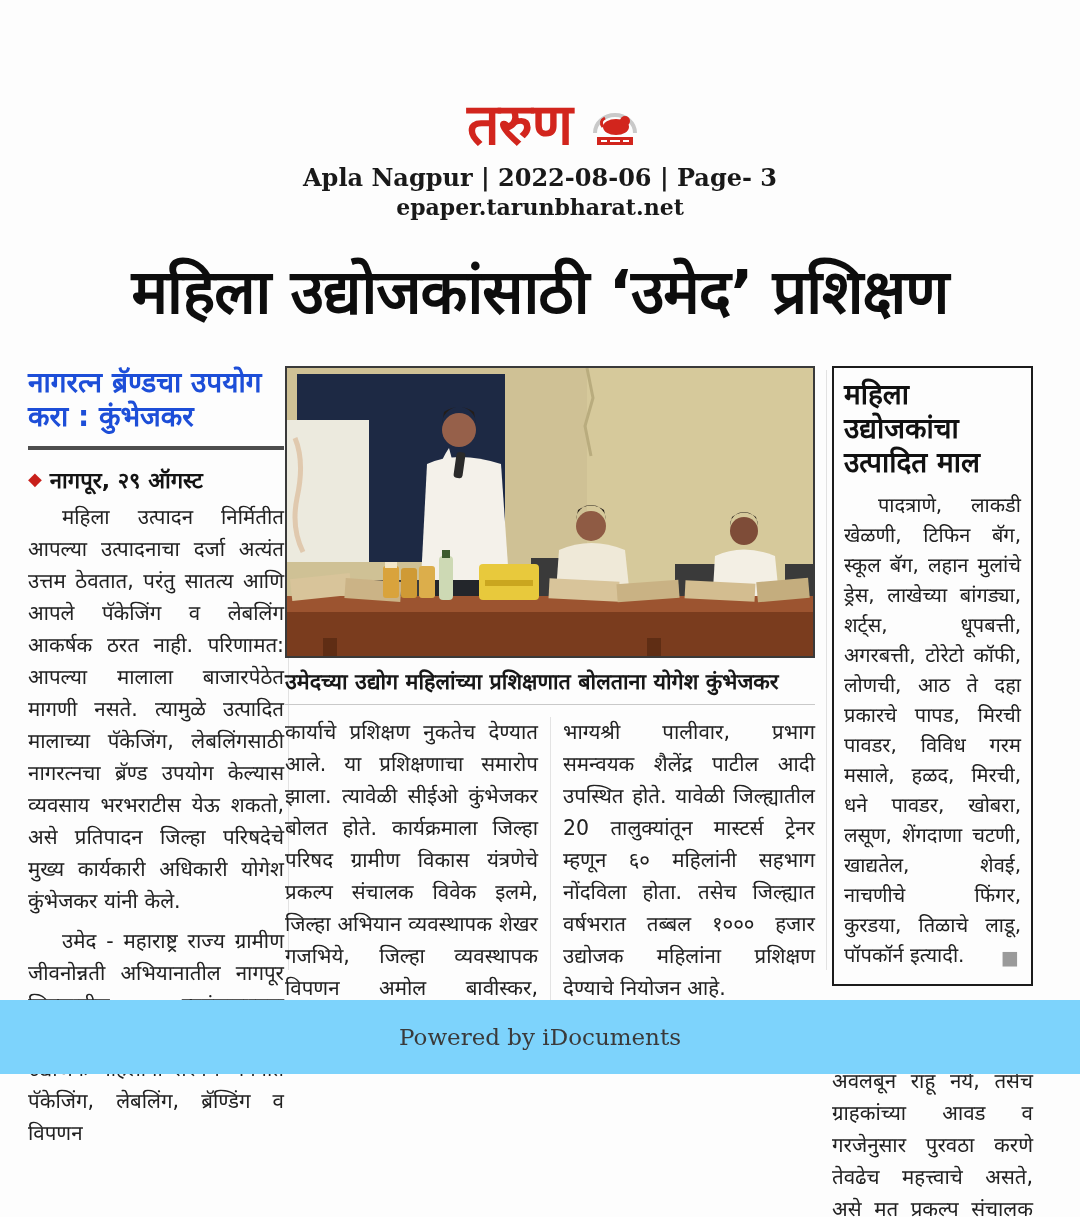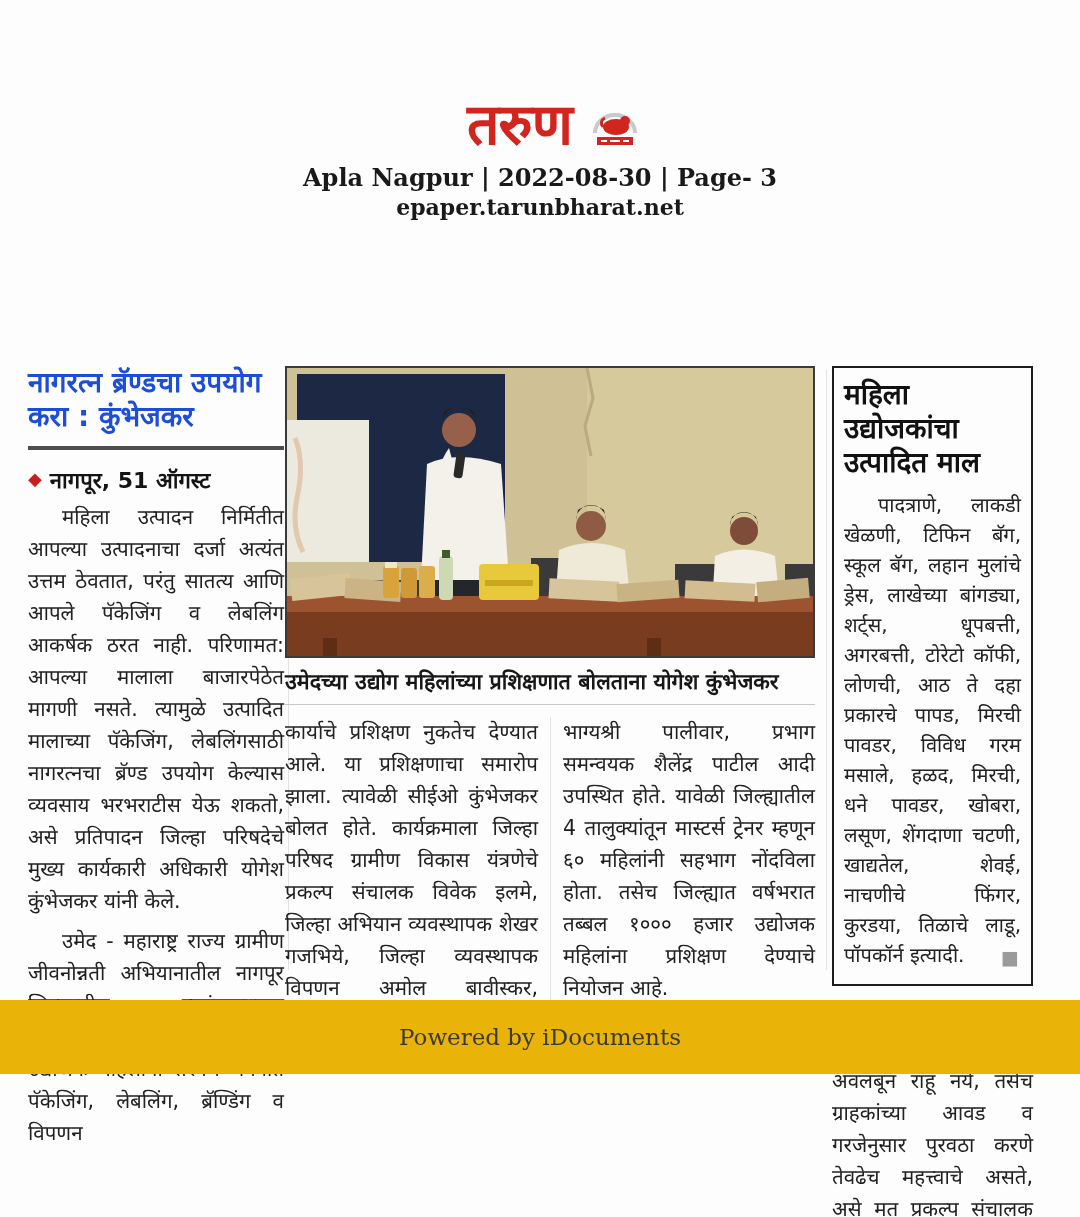--- a/index.html
+++ b/index.html
@@ -44,21 +44,21 @@
   .ccol.second{border-left:1px solid #e3e3e3;padding-left:12px;}
   
   .prod-box{border:2px solid #1c1c1c;padding:10px 10px 14px 10px;box-sizing:border-box;}
   .prod-head{font-size:28px;font-weight:800;line-height:1.22;color:#111;}
   .prod-body{position:relative;margin-top:10px;font-size:20px;line-height:1.5;}
   .end-square{position:absolute;right:2px;bottom:3px;color:#9a9a9a;font-size:19px;line-height:1;}
   .below-box{margin-top:16px;}
   .credit{margin-top:4px;text-align:right;font-style:italic;font-weight:700;font-size:21px;color:#141414;}
   
   .footer-band{
-    position:absolute;left:0;top:1000px;width:100%;height:74px;background:#eab308;
+    position:absolute;left:0;top:1000px;width:100%;height:74px;background:#7dd3fc;
     display:flex;align-items:center;justify-content:center;
     font-family:"DejaVu Serif",serif;font-size:23px;color:#3a3a3a;
   }
 </style>
 </head>
 <body>
 
 <div class="page">
 
   <div class="masthead">
@@ -70,34 +70,35 @@
           <ellipse cx="27" cy="28" rx="13" ry="8" fill="#d2251d"></ellipse>
           <circle cx="36" cy="22" r="5" fill="#d2251d"></circle>
           <path d="M14 28 q-4 -6 2 -9" fill="none" stroke="#d2251d" stroke-width="3"></path>
           <rect x="8" y="38" width="36" height="8" fill="#d2251d"></rect>
           <rect x="12" y="41" width="6" height="2" fill="#ffffff"></rect>
           <rect x="21" y="41" width="10" height="2" fill="#ffffff"></rect>
           <rect x="34" y="41" width="6" height="2" fill="#ffffff"></rect>
         </svg>
       </span>
     </div>
-    <div class="mast-meta">Apla Nagpur | 2022-08-30 | Page- 3</div>
+    <div class="mast-meta">Apla Nagpur | 2022-08-06 | Page- 3</div>
     <div class="mast-site">epaper.tarunbharat.net</div>
   </div>
 
+  <div class="headline">महिला उद्योजकांसाठी ‘उमेद’ प्रशिक्षण</div>
 
   <div class="v-rule r1"></div>
   <div class="v-rule r2"></div>
 
   <div class="left-col">
     <div class="sub-head">नागरत्न ब्रॅण्डचा उपयोग करा : कुंभेजकर</div>
     <div class="sub-rule"></div>
     <div class="dateline">
       <span class="diamond">◆</span>
-      <span>नागपूर, 51 ऑगस्ट</span>
+      <span>नागपूर, २९ ऑगस्ट</span>
     </div>
     <p class="body-txt indent">महिला उत्पादन निर्मितीत आपल्या उत्पादनाचा दर्जा अत्यंत उत्तम ठेवतात, परंतु सातत्य आणि आपले पॅकेजिंग व लेबलिंग आकर्षक ठरत नाही. परिणामत: आपल्या मालाला बाजारपेठेत मागणी नसते. त्यामुळे उत्पादित मालाच्या पॅकेजिंग, लेबलिंगसाठी नागरत्नचा ब्रॅण्ड उपयोग केल्यास व्यवसाय भरभराटीस येऊ शकतो, असे प्रतिपादन जिल्हा परिषदेचे मुख्य कार्यकारी अधिकारी योगेश कुंभेजकर यांनी केले.</p>
     <p class="body-txt indent">उमेद - महाराष्ट्र राज्य ग्रामीण जीवनोन्नती अभियानातील नागपूर जिल्ह्यातील स्वयंसाहाय्यता समूहातील व्यवसाय करणाऱ्या उद्योजक महिलांना सरपंच भवनात पॅकेजिंग, लेबलिंग, ब्रॅण्डिंग व विपणन</p>
   </div>
 
   <div class="center-col">
     <div class="photo-frame">
       <svg viewBox="0 0 526 288" width="526" height="288" preserveAspectRatio="none">
 
         <rect x="0" y="0" width="526" height="288" fill="#cfc195"></rect>
@@ -158,21 +159,21 @@
           <rect x="470" y="212" width="52" height="20" fill="#c4ad7e" transform="rotate(-5 496 222)"></rect>
         </g>
       </svg>
     </div>
     <div class="caption">उमेदच्या उद्योग महिलांच्या प्रशिक्षणात बोलताना योगेश कुंभेजकर</div>
     <div class="center-cols">
       <div class="ccol first">
         <p class="body-txt">कार्याचे प्रशिक्षण नुकतेच देण्यात आले. या प्रशिक्षणाचा समारोप झाला. त्यावेळी सीईओ कुंभेजकर बोलत होते. कार्यक्रमाला जिल्हा परिषद ग्रामीण विकास यंत्रणेचे प्रकल्प संचालक विवेक इलमे, जिल्हा अभियान व्यवस्थापक शेखर गजभिये, जिल्हा व्यवस्थापक विपणन अमोल बावीस्कर, प्रशिक्षक तुषार मुळे,</p>
       </div>
       <div class="ccol second">
-        <p class="body-txt">भाग्यश्री पालीवार, प्रभाग समन्वयक शैलेंद्र पाटील आदी उपस्थित होते. यावेळी जिल्ह्यातील 4 तालुक्यांतून मास्टर्स ट्रेनर म्हणून ६० महिलांनी सहभाग नोंदविला होता. तसेच जिल्ह्यात वर्षभरात तब्बल १००० हजार उद्योजक महिलांना प्रशिक्षण देण्याचे नियोजन आहे.</p>
+        <p class="body-txt">भाग्यश्री पालीवार, प्रभाग समन्वयक शैलेंद्र पाटील आदी उपस्थित होते. यावेळी जिल्ह्यातील 20 तालुक्यांतून मास्टर्स ट्रेनर म्हणून ६० महिलांनी सहभाग नोंदविला होता. तसेच जिल्ह्यात वर्षभरात तब्बल १००० हजार उद्योजक महिलांना प्रशिक्षण देण्याचे नियोजन आहे.</p>
         <p class="body-txt indent">मार्केटिंग करताना आपण स्वतः</p>
       </div>
     </div>
   </div>
 
   <div class="right-col">
     <div class="prod-box">
       <div class="prod-head">महिला उद्योजकांचा उत्पादित माल</div>
       <p class="body-txt prod-body indent">
         <span>पादत्राणे, लाकडी खेळणी, टिफिन बॅग, स्कूल बॅग, लहान मुलांचे ड्रेस, लाखेच्या बांगड्या, शर्ट्स, धूपबत्ती, अगरबत्ती, टोरेटो कॉफी, लोणची, आठ ते दहा प्रकारचे पापड, मिरची पावडर, विविध गरम मसाले, हळद, मिरची, धने पावडर, खोबरा, लसूण, शेंगदाणा चटणी, खाद्यतेल, शेवई, नाचणीचे फिंगर, कुरडया, तिळाचे लाडू, पॉपकॉर्न इत्यादी.</span>

